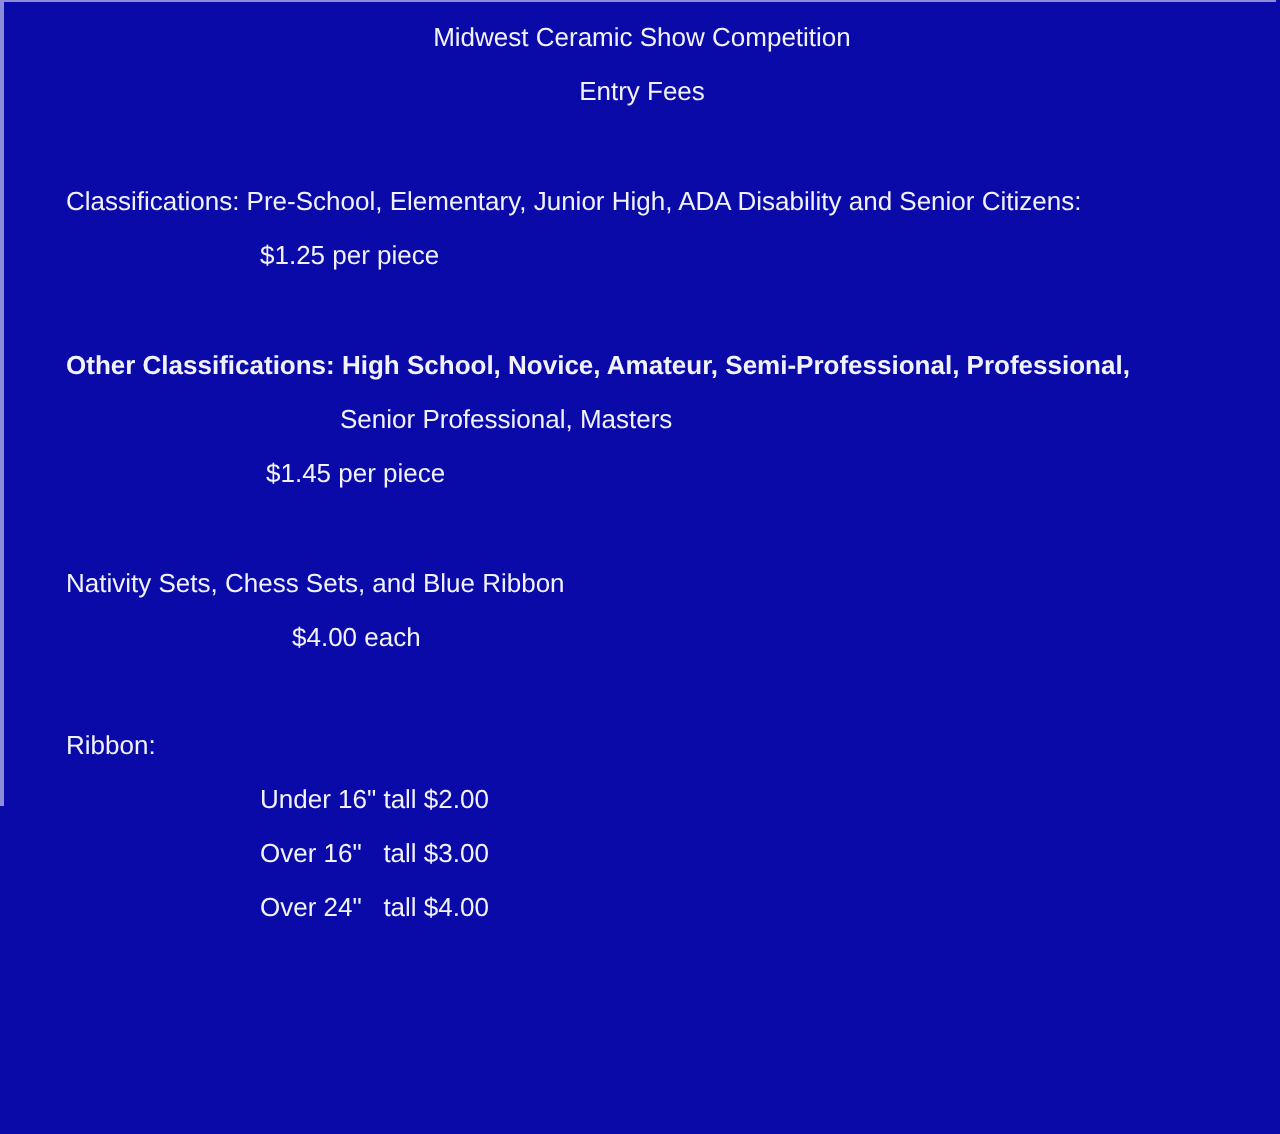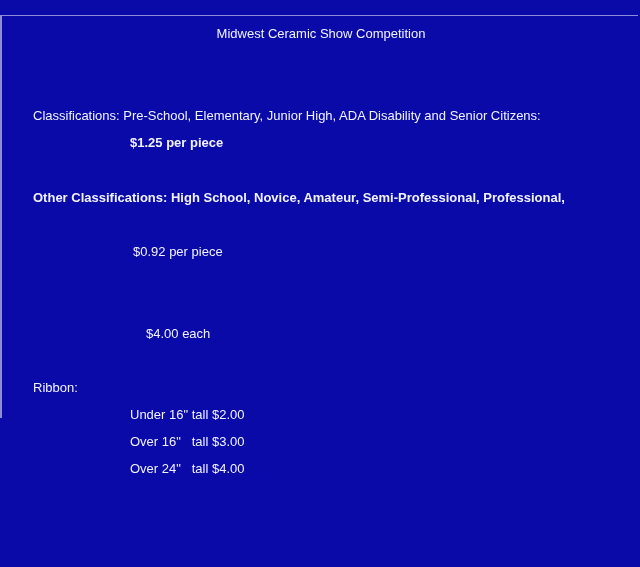--- a/index.html
+++ b/index.html
@@ -5,40 +5,43 @@
     html, body { margin: 0; padding: 0; }
     body {
       width: 640px; height: 567px; overflow: hidden;
       background: #0a0aa8;
       font-family: "Liberation Sans", "DejaVu Sans", sans-serif;
       color: #f2f2ff;
     }
     .page {
       position: relative;
       width: 638px; height: 403px;
-      margin-left: 2px; margin-top: 16px;
+      margin-left: 2px; margin-top: 1px;
       background: #0a0aa8;
       box-shadow: -2px -1px 0 0 #8c8cd8;
       font-size: 13px;
     }
     .line { position: absolute; white-space: pre; line-height: 16px; }
     .center { left: 0; width: 638px; text-align: center; }
   </style>
 </head>
 <body>
 
 <div class="page">
   <div class="line center" style="top:10px;">Midwest Ceramic Show Competition</div>
+  <div class="line center" style="top:37px;">Entry Fees</div>
 
   <div class="line" style="left:31px; top:92px;">Classifications: Pre-School, Elementary, Junior High, ADA Disability and Senior Citizens:</div>
-  <div class="line" style="left:128px; top:119px;font-weight:bold;">$1.25 per piece</div>
+  <div class="line" style="left:128px; top:119px;">$1.25 per piece</div>
 
   <div class="line" style="left:31px; top:174px;font-weight:bold;">Other Classifications: High School, Novice, Amateur, Semi-Professional, Professional,</div>
-  <div class="line" style="left:131px; top:228px;">$0.92 per piece</div>
+  <div class="line" style="left:168px; top:201px;">Senior Professional, Masters</div>
+  <div class="line" style="left:131px; top:228px;">$1.45 per piece</div>
 
+  <div class="line" style="left:31px; top:283px;">Nativity Sets, Chess Sets, and Blue Ribbon</div>
   <div class="line" style="left:144px; top:310px;">$4.00 each</div>
 
   <div class="line" style="left:31px; top:364px;">Ribbon:</div>
   <div class="line" style="left:128px; top:391px;">Under 16" tall $2.00</div>
   <div class="line" style="left:128px; top:418px;">Over 16"   tall $3.00</div>
   <div class="line" style="left:128px; top:445px;">Over 24"   tall $4.00</div>
 
 </div>
 
 </body></html>

